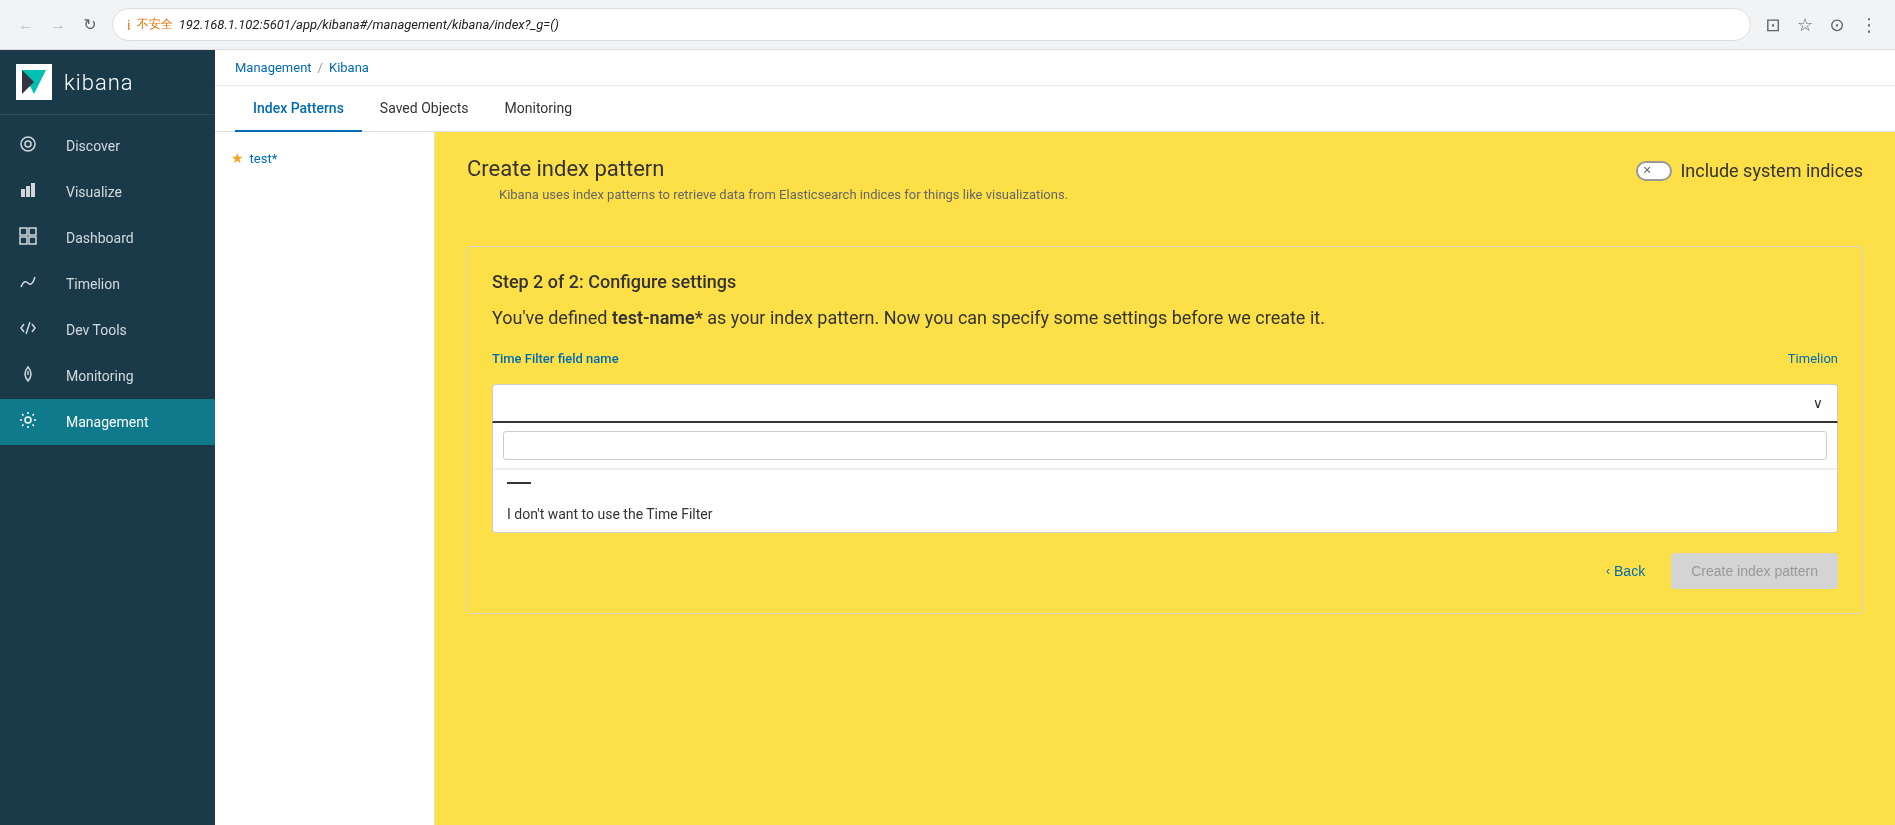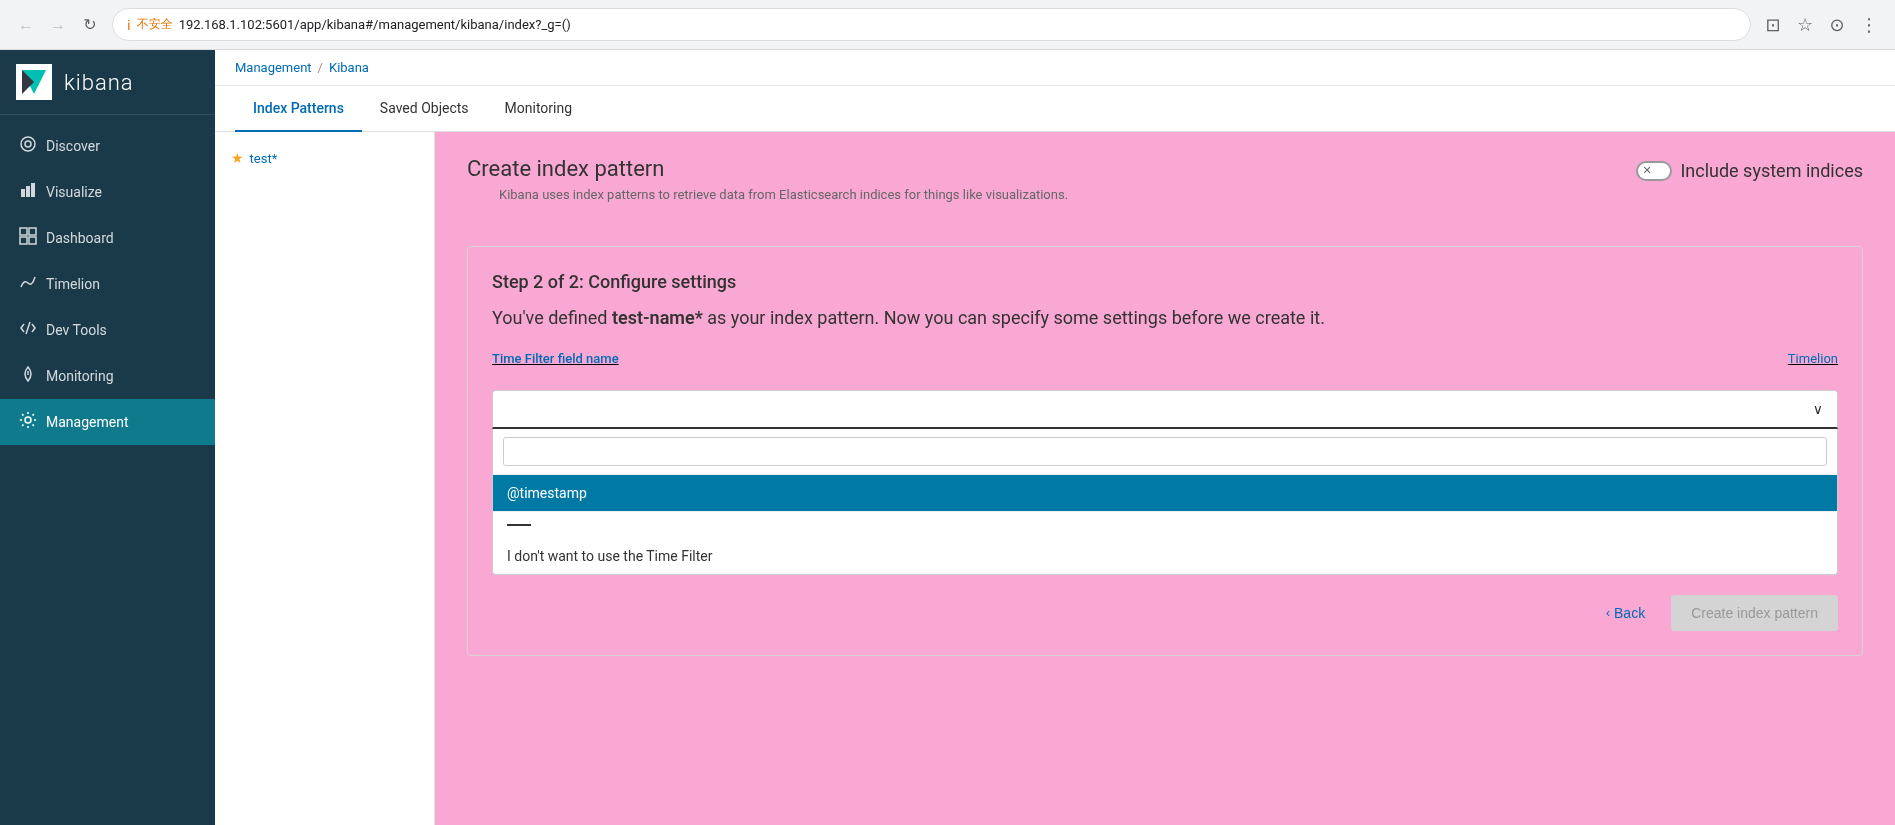--- a/index.html
+++ b/index.html
@@ -49,21 +49,21 @@
       padding: 14px 16px; display: flex; align-items: center; gap: 12px;
       border-bottom: 1px solid rgba(255,255,255,0.1);
     }
     .logo-diamond {
       width: 36px; height: 36px; position: relative;
     }
     .logo-diamond svg { width: 36px; height: 36px; }
     .sidebar-logo-text { font-size: 22px; font-weight: 300; color: white; letter-spacing: 1px; }
     .sidebar-nav { flex: 1; padding: 8px 0; }
     .sidebar-item {
-      display: flex; align-items: center; gap: 8px;
+      display: flex; align-items: center; gap: 28px;
       padding: 12px 18px; cursor: pointer; color: rgba(255,255,255,0.8);
       font-size: 14px; transition: background 0.2s;
     }
     .sidebar-item.active { background: #0e7a8c; color: white; }
     .sidebar-icon { font-size: 16px; width: 20px; text-align: center; }
 
     
     .main { flex: 1; display: flex; flex-direction: column; overflow: hidden; background: white; }
 
     
@@ -95,41 +95,41 @@
     }
     .list-item {
       padding: 8px 16px; font-size: 13px; cursor: pointer; color: #333;
       display: flex; align-items: center; gap: 6px;
     }
     .list-item.active { color: #006bb4; }
     .star-icon { color: #f5a623; font-size: 14px; }
 
     
     .main-panel {
-      flex: 1; padding: 24px 32px; overflow-y: auto; background: #f9a8d4;
+      flex: 1; padding: 24px 32px; overflow-y: auto; background: #fde047;
     }
 
     .page-title { font-size: 22px; font-weight: 400; color: #333; margin-bottom: 6px; }
     .page-subtitle { font-size: 13px; color: #666; margin-bottom: 24px; margin-left: 32px; }
     .toggle-off {
       width: 36px; height: 20px; border-radius: 10px; border: 2px solid #999;
       background: white; position: relative; cursor: pointer; display: flex;
       align-items: center;
     }
 
     
     .step-card {
       border: 1px solid #d4d4d4; border-radius: 4px; padding: 24px;
       position: relative;
     }
     .step-title { font-size: 18px; font-weight: 500; color: #333; margin-bottom: 12px; }
     .step-desc { font-size: 18px; color: #333; margin-bottom: 20px; line-height: 1.5; }
     .step-desc strong { font-weight: 600; }
 
-    .field-row { display: flex; align-items: center; justify-content: space-between; margin-bottom: 24px; text-decoration: underline; }
+    .field-row { display: flex; align-items: center; justify-content: space-between; margin-bottom: 18px; }
     .field-label { font-size: 13px; color: #006bb4; font-weight: 500; }
     .refresh-link { font-size: 13px; color: #006bb4; cursor: pointer; text-decoration: none; }
 
     
     .dropdown-container { position: relative; }
     .dropdown-trigger {
       width: 100%; border: 1px solid #ccc; border-radius: 4px 4px 0 0;
       padding: 10px 14px; font-size: 14px; background: white;
       display: flex; align-items: center; justify-content: flex-end;
       cursor: pointer; border-bottom: 2px solid #333;
@@ -180,21 +180,21 @@
 
 <div class="browser-chrome">
   <div class="nav-buttons">
     <button class="nav-btn disabled">←</button>
     <button class="nav-btn disabled">→</button>
     <button class="nav-btn">↻</button>
   </div>
   <div class="address-bar">
     <span class="lock-icon">ℹ</span>
     <span class="insecure">不安全</span>
-    <span style="color:#202124; font-size:13px;">192.168.1.102:5601/app/kibana#/management/kibana/index?_g=()</span>
+    <span style="color:#202124; font-size:13px;font-style:italic;">192.168.1.102:5601/app/kibana#/management/kibana/index?_g=()</span>
   </div>
   <div class="browser-actions">
     <button class="browser-action-btn">⊡</button>
     <button class="browser-action-btn">☆</button>
     <button class="browser-action-btn">⊙</button>
     <button class="browser-action-btn">⋮</button>
   </div>
 </div>
 
 <div class="app">
@@ -330,21 +330,20 @@
           </div>
 
           <div class="dropdown-container">
             <div class="dropdown-trigger">
               <span class="dropdown-arrow">∨</span>
             </div>
             <div class="dropdown-menu">
               <div class="dropdown-search">
                 <input type="text" placeholder="" style="width: 100%; border: 1px solid rgb(204, 204, 204); border-radius: 3px; padding: 6px 10px; font-size: 13px;">
               </div>
-              <div class="dropdown-item selected">@timestamp</div>
               <div class="dropdown-divider">
                 <div class="dropdown-divider-line"></div>
               </div>
               <div class="no-time-filter">I don't want to use the Time Filter</div>
             </div>
           </div>
 
           <div class="step-actions">
             <button class="back-btn">
               <span style="font-size:12px;">‹</span>

